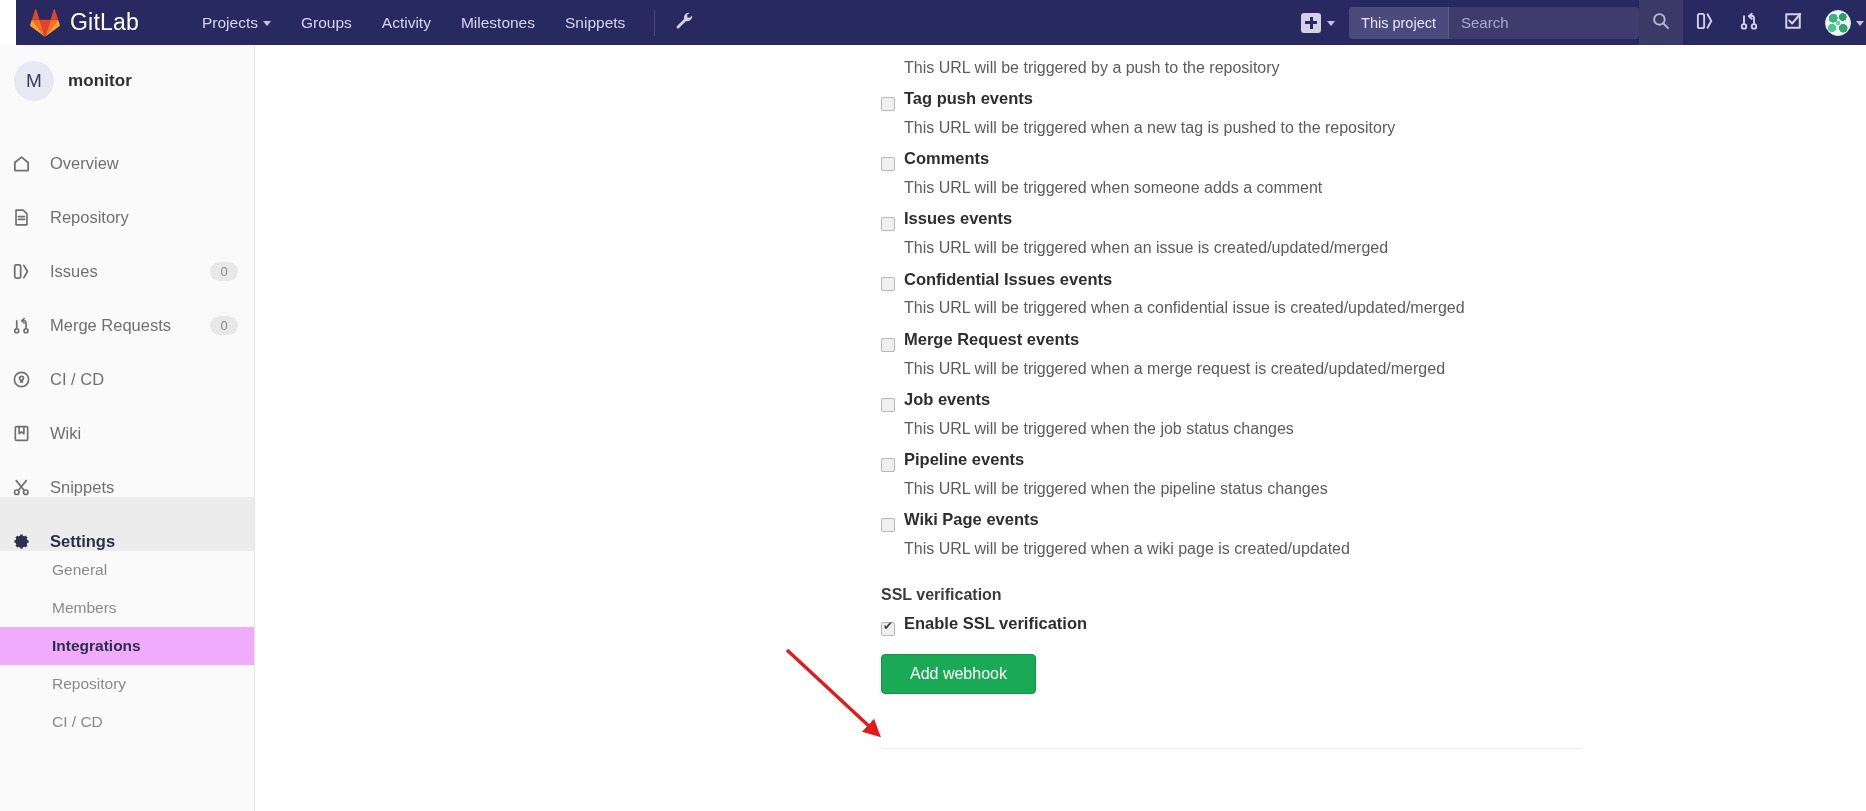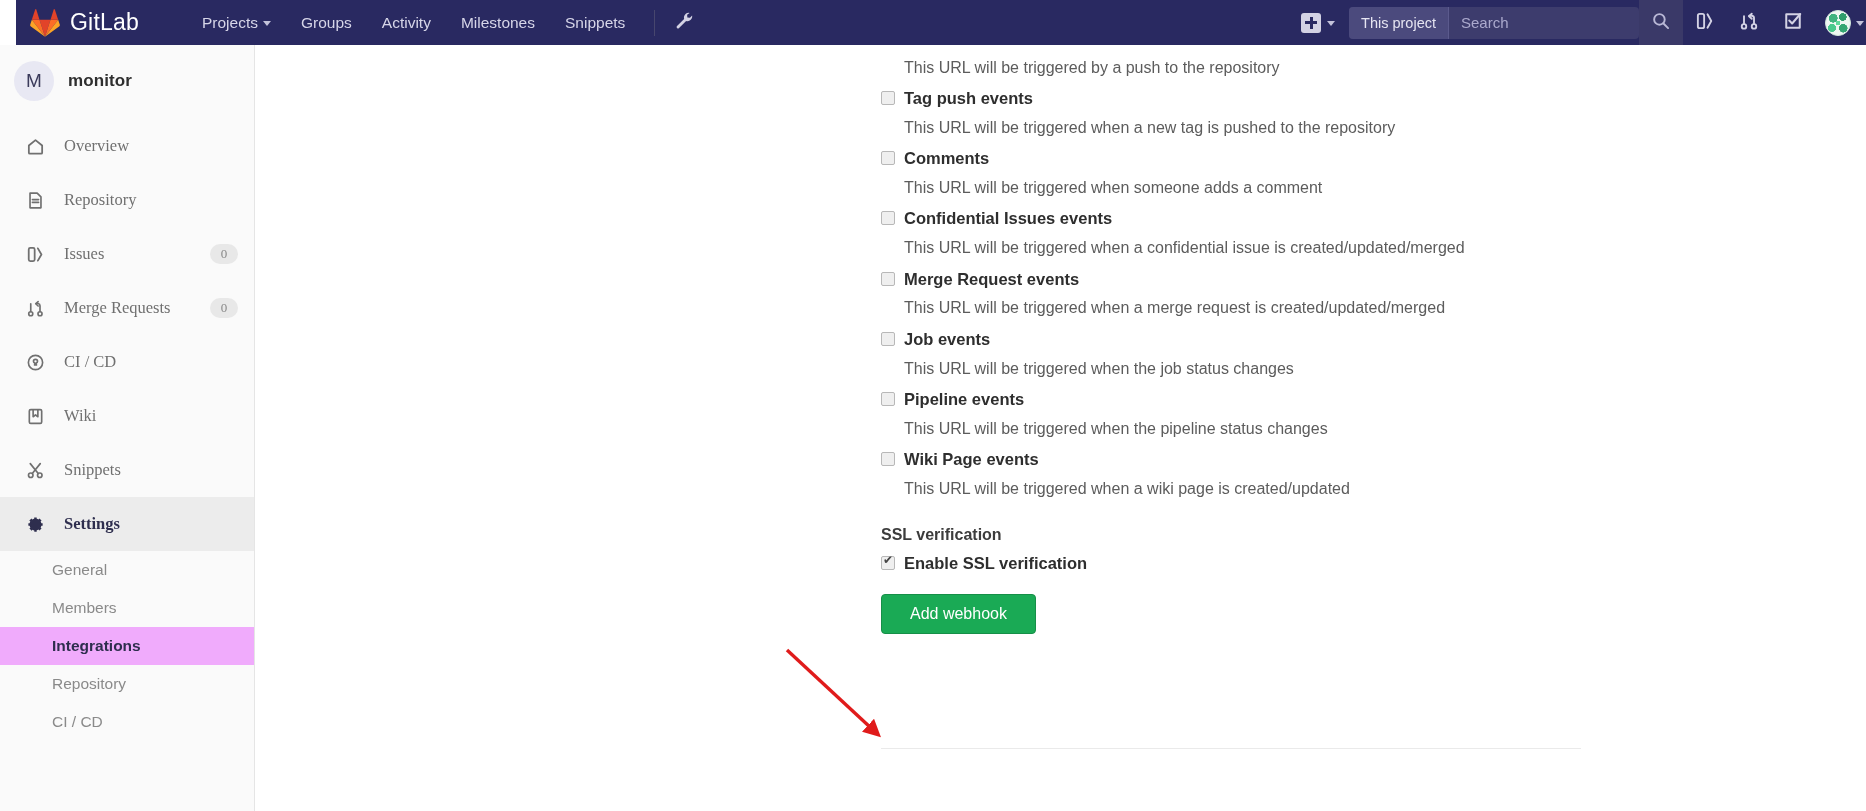--- a/index.html
+++ b/index.html
@@ -127,25 +127,24 @@
     width:40px;height:40px;border-radius:50%;
     background:#e8e8f3; color:#3b3b5b;
     display:flex;align-items:center;justify-content:center;
     font-size:19px;
   }
   .proj-name {
     font-size:17px; color:#2e2e2e; font-weight:bold;
     letter-spacing:.1px;
   }
   .side-item {
-    display:flex; align-items:center;
-    height:54px; padding-left:26px; padding-right:16px;
+    display:flex; align-items:flex-end;
+    height:54px; padding-left:12px; padding-right:16px;
     color:#707070; font-size:16.5px; cursor:pointer;
     position:relative;
-    font-family:Liberation Serif, serif;
   }
   .side-item .si-icon {
     width:26px; display:flex; align-items:center; justify-content:flex-start;
     flex:0 0 26px;
   }
   .side-item .si-label { margin-left:12px; white-space:nowrap; }
   .side-item.strong .si-label { color:#2e2e4e; font-weight:bold; }
   .side-item.sel-parent { background:#ececec; }
   .badge-count {
     margin-left:auto;
@@ -166,21 +165,21 @@
   #main {
     position:absolute; top:48px; left:256px;
     width:1610px; height:766px;
     background:#fff; overflow:hidden;
   }
   .form-col {
     position:absolute; left:625px; top:0; width:860px;
   }
   .evt-block { margin-bottom: 0; }
   .evt-row {
-    display:flex; align-items:flex-start; gap:9px;
+    display:flex; align-items:flex-end; gap:9px;
     padding-top: 8px;
   }
   .cb {
     width:14px;height:14px;
     border:1px solid #b8b8b8; border-radius:2px;
     background:#efefef; flex:0 0 14px;
     margin-top:4px; cursor:pointer; position:relative;
   }
   .cb.checked:after {
     content:"✔"; position:absolute;
@@ -434,20 +433,27 @@
     </div>
 
     <div class="evt-block">
       <div class="evt-row">
         <span class="cb"></span>
         <span class="evt-title">Comments</span>
       </div>
       <div class="evt-desc">This URL will be triggered when someone adds a comment</div>
     </div>
 
+    <div class="evt-block">
+      <div class="evt-row">
+        <span class="cb"></span>
+        <span class="evt-title">Issues events</span>
+      </div>
+      <div class="evt-desc">This URL will be triggered when an issue is created/updated/merged</div>
+    </div>
 
     <div class="evt-block">
       <div class="evt-row">
         <span class="cb"></span>
         <span class="evt-title">Confidential Issues events</span>
       </div>
       <div class="evt-desc">This URL will be triggered when a confidential issue is created/updated/merged</div>
     </div>
 
     <div class="evt-block">

